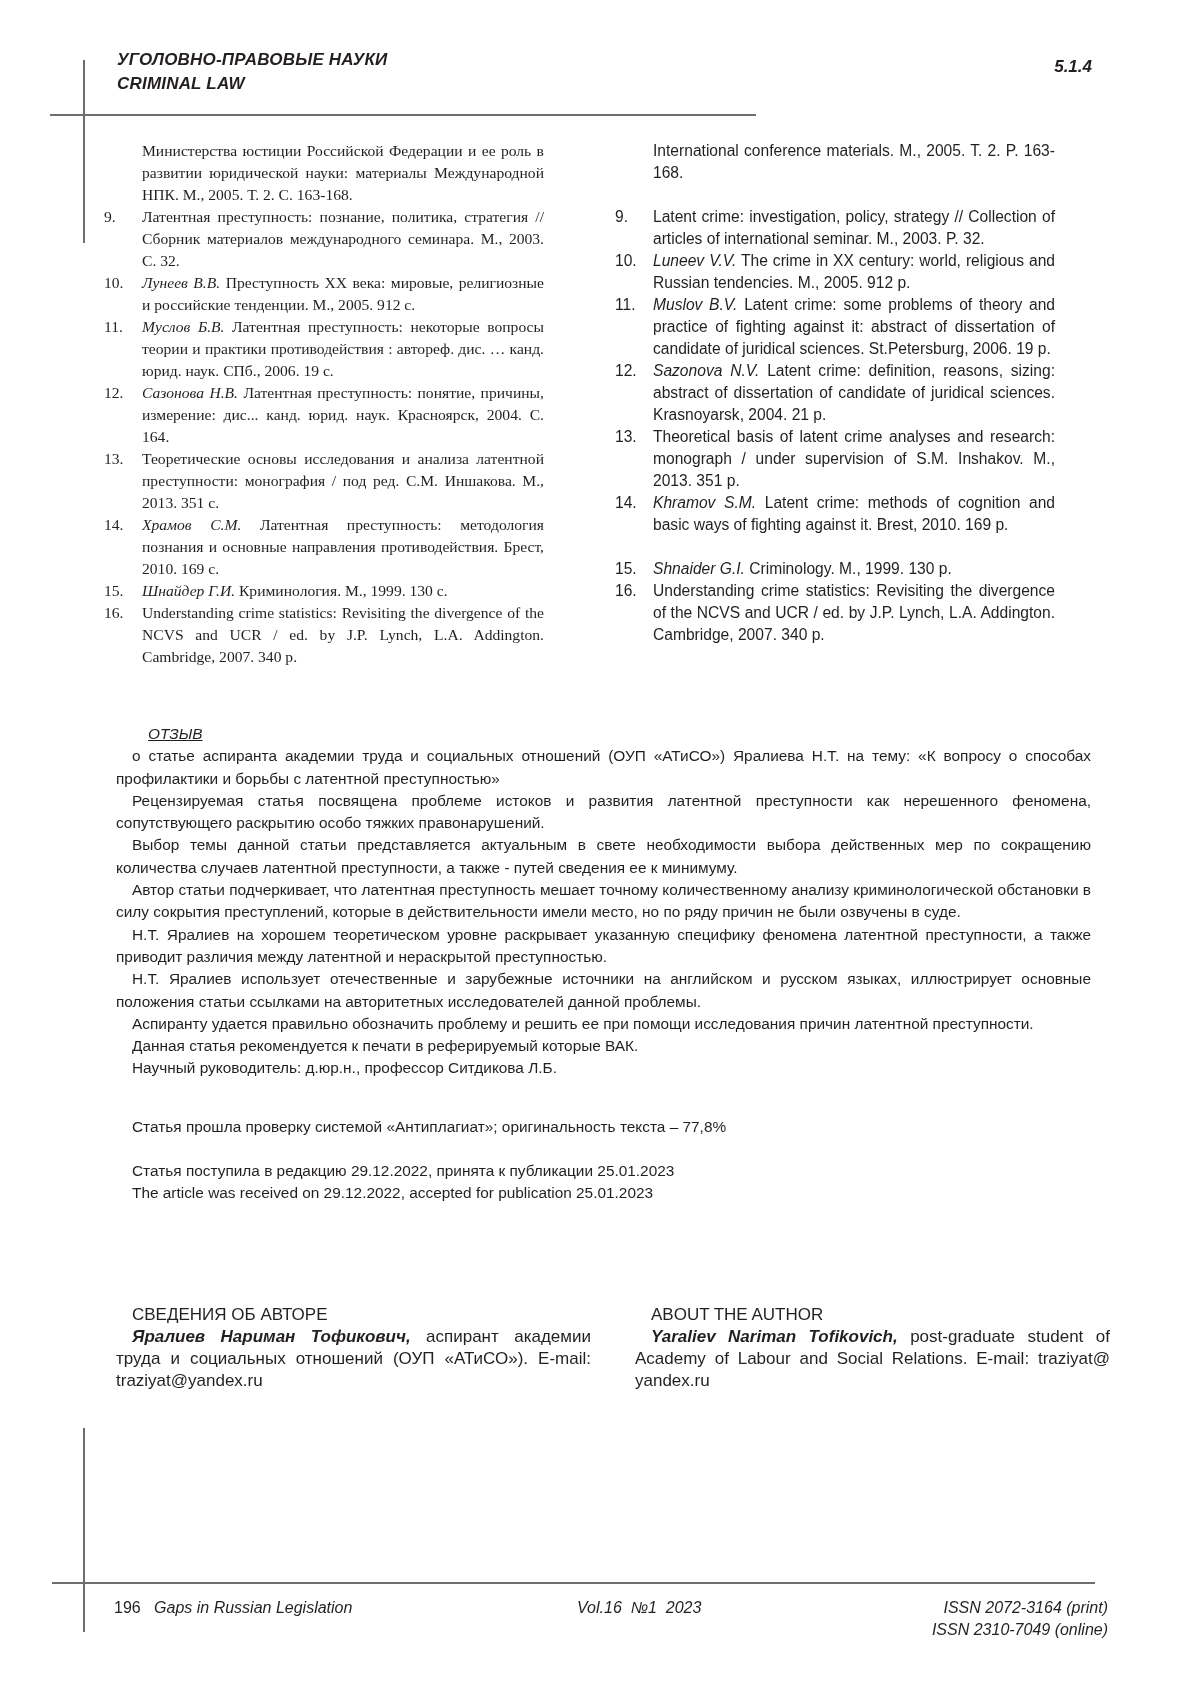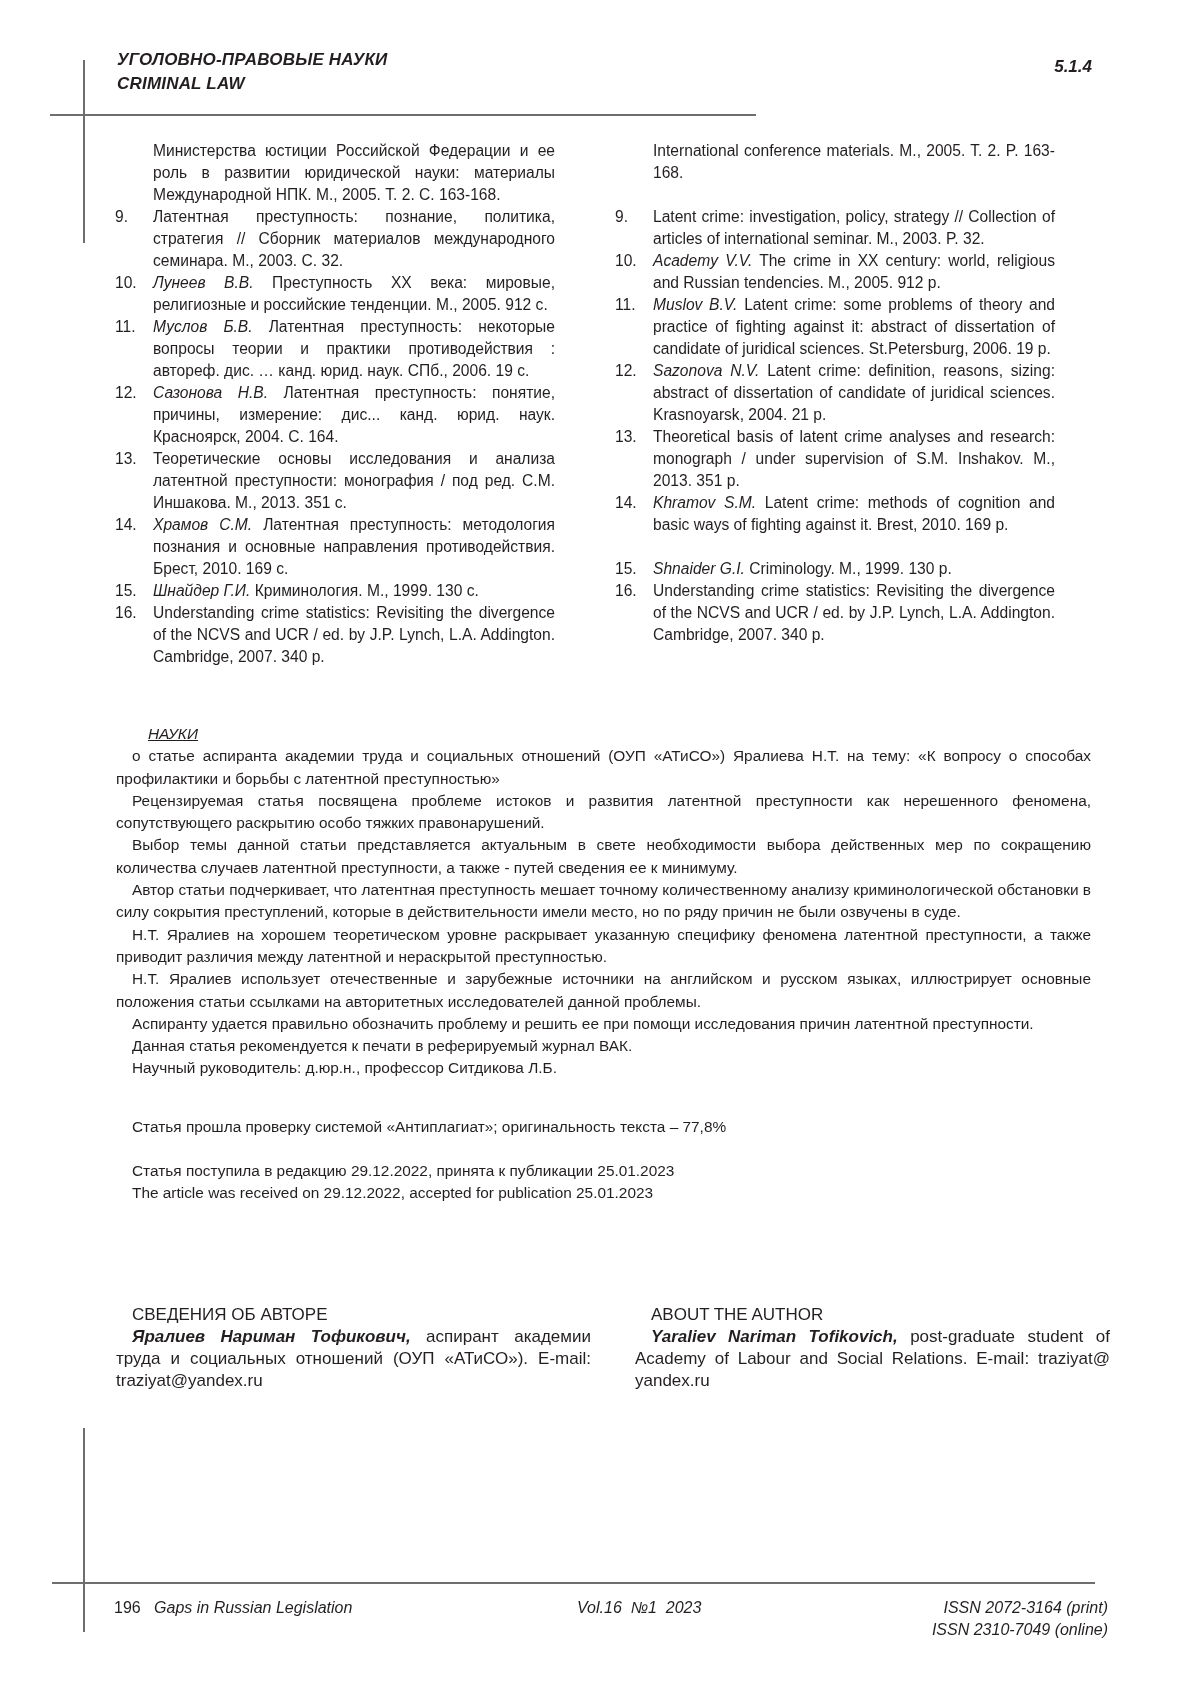--- a/index.html
+++ b/index.html
@@ -18,21 +18,21 @@
   }
   .hdr-code {
     position: absolute; right: 108px; top: 57px;
     font-style: italic; font-weight: bold; font-size: 17px;
   }
 
   .refs {
     position: absolute; top: 140px; width: 440px;
     font-size: 15.6px; line-height: 22px;
   }
-  .refs.ru { left: 115px; }
+  .refs.ru { left: 104px; font-family: Liberation Serif, serif; }
   .refs.en { left: 615px; }
   .ref { display: flex; text-align: justify; }
   .ref .num { width: 38px; flex: none; }
   .ref .txt { flex: 1; }
   .ref.cont .num { visibility: hidden; }
   .ref .auth { font-style: italic; }
   .gap { height: 22px; }
 
   .review {
     position: absolute; left: 116px; top: 723px; width: 975px;
@@ -118,21 +118,21 @@
       <span class="num"></span>
       <span class="txt"><span class="auth"></span><span>International conference materials. M., 2005. T. 2. P. 163-168.</span></span>
     </div>
   <div class="gap"></div>
   <div class="ref">
       <span class="num">9.</span>
       <span class="txt"><span class="auth"></span><span>Latent  crime: investigation, policy, strategy // Collection of articles of international seminar. M., 2003. P. 32.</span></span>
     </div>
   <div class="ref">
       <span class="num">10.</span>
-      <span class="txt"><span class="auth">Academy V.V.</span><span> The crime in XX century: world, religious and Russian tendencies. M., 2005. 912 p.</span></span>
+      <span class="txt"><span class="auth">Luneev V.V.</span><span> The crime in XX century: world, religious and Russian tendencies. M., 2005. 912 p.</span></span>
     </div>
   <div class="ref">
       <span class="num">11.</span>
       <span class="txt"><span class="auth">Muslov B.V.</span><span> Latent crime: some problems of theory and practice of fighting against it: abstract of dissertation of candidate of juridical sciences. St.Petersburg, 2006. 19 p.</span></span>
     </div>
   <div class="ref">
       <span class="num">12.</span>
       <span class="txt"><span class="auth">Sazonova N.V.</span><span> Latent crime: definition, reasons, sizing: abstract of dissertation of candidate of juridical sciences. Krasnoyarsk, 2004. 21 p.</span></span>
     </div>
   <div class="ref">
@@ -148,29 +148,29 @@
       <span class="num">15.</span>
       <span class="txt"><span class="auth">Shnaider G.I.</span><span> Criminology. M., 1999. 130 p.</span></span>
     </div>
   <div class="ref">
       <span class="num">16.</span>
       <span class="txt"><span class="auth"></span><span>Understanding crime statistics: Revisiting the divergence of the NCVS and UCR / ed. by J.P. Lynch, L.A. Addington. Cambridge, 2007. 340 p.</span></span>
     </div>
 </div>
 
 <div class="review">
-  <div class="title">НАУКИ</div>
+  <div class="title">ОТЗЫВ</div>
   <p>о статье аспиранта академии труда и социальных отношений (ОУП «АТиСО») Яралиева Н.Т. на тему: «К вопросу о способах профилактики и борьбы с латентной преступностью»</p>
   <p>Рецензируемая статья посвящена проблеме истоков и развития латентной преступности как нерешенного феномена, сопутствующего раскрытию особо тяжких правонарушений.</p>
   <p>Выбор темы данной статьи представляется актуальным в свете необходимости выбора действенных мер по сокращению количества случаев латентной преступности, а также - путей сведения ее к минимуму.</p>
   <p>Автор статьи подчеркивает, что латентная преступность мешает точному количественному анализу криминологической обстановки в силу сокрытия преступлений, которые в действительности имели место, но по ряду причин не были озвучены в суде.</p>
   <p>Н.Т. Яралиев на хорошем теоретическом уровне раскрывает указанную специфику феномена латентной преступности, а также приводит различия между латентной и нераскрытой преступностью.</p>
   <p>Н.Т. Яралиев использует отечественные и зарубежные источники на английском и русском языках, иллюстрирует основные положения статьи ссылками на авторитетных исследователей данной проблемы.</p>
   <p>Аспиранту удается правильно обозначить проблему и решить ее при помощи исследования причин латентной преступности.</p>
-  <div class="plain">Данная статья рекомендуется к печати в реферируемый журнал ВАК.</div>
+  <div class="plain">Данная статья рекомендуется к печати в реферируемый которые ВАК.</div>
   <div class="plain">Научный руководитель: д.юр.н., профессор Ситдикова Л.Б.</div>
   <div class="block">Статья прошла проверку системой «Антиплагиат»; оригинальность текста – 77,8%</div>
   <div class="block2">Статья поступила в редакцию 29.12.2022, принята к публикации 25.01.2023</div>
   <div class="plain">The article was received on 29.12.2022, accepted for publication 25.01.2023</div>
 </div>
 
 <div class="author ru">
   <div class="head">СВЕДЕНИЯ ОБ АВТОРЕ</div>
   <div class="body"><span class="name">Яралиев Нариман Тофикович,</span><span> аспирант академии труда и социальных отношений (ОУП «АТиСО»). E-mail: traziyat@yandex.ru</span></div>
 </div>

